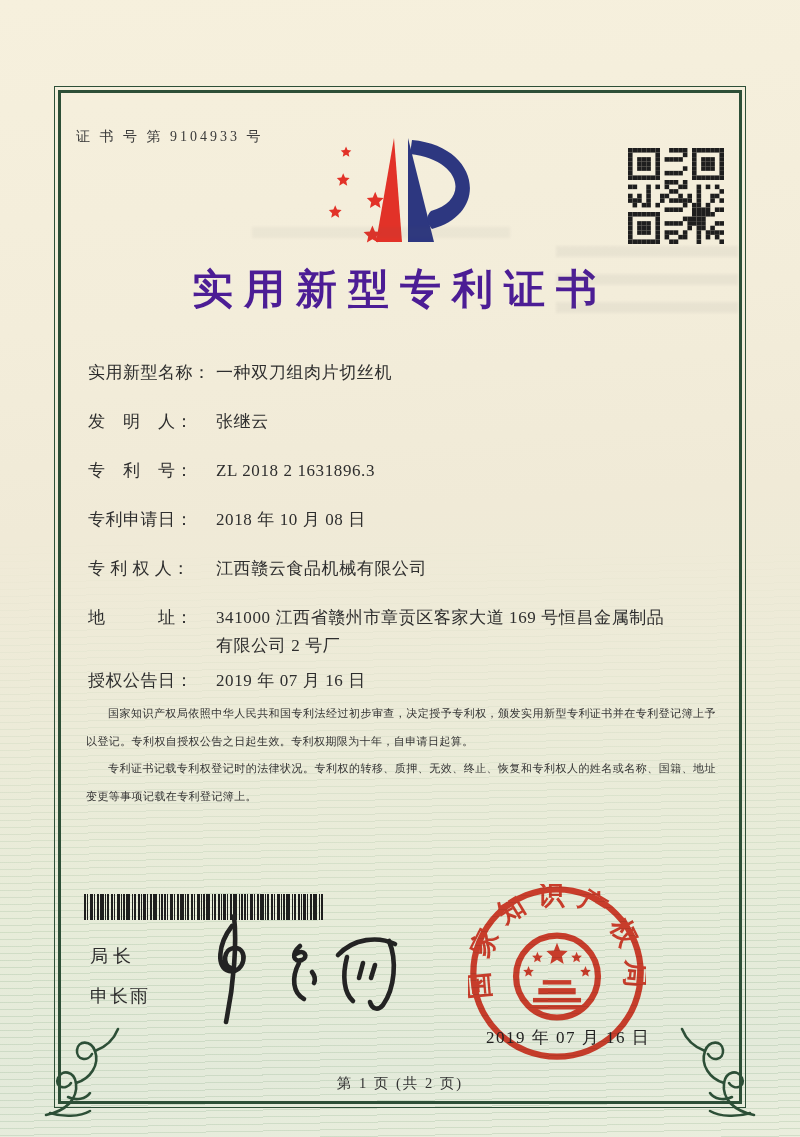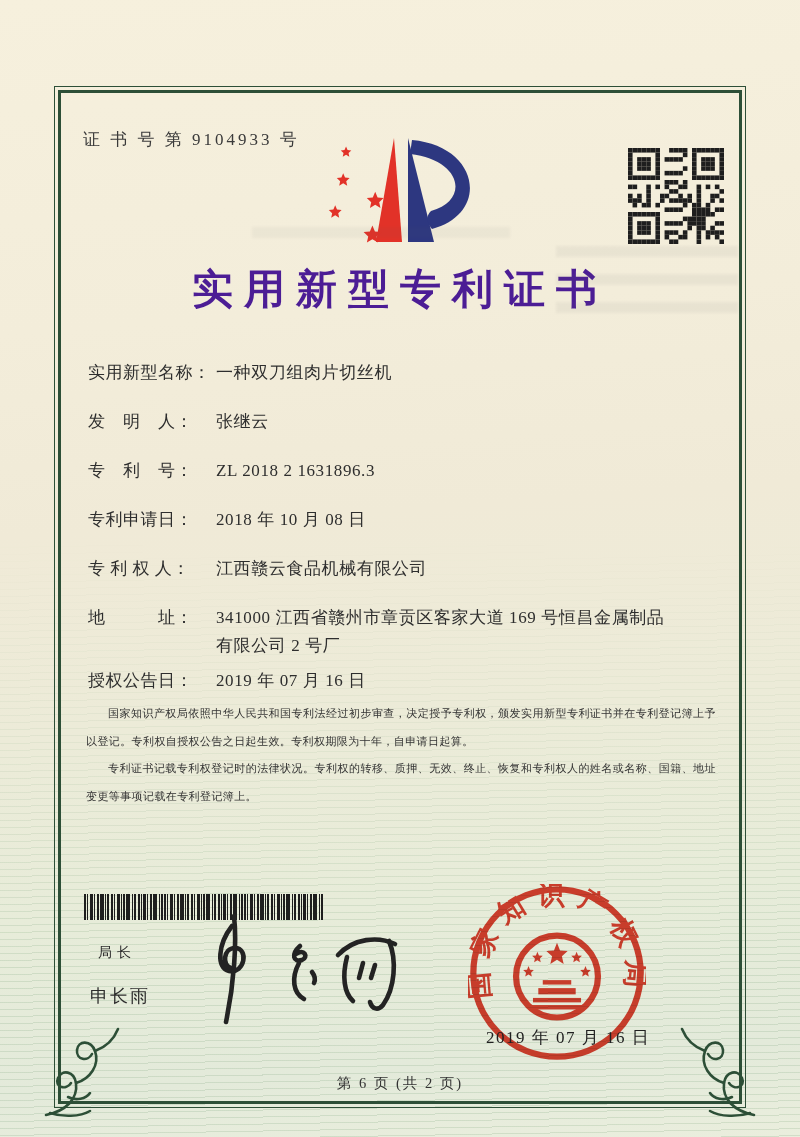--- a/index.html
+++ b/index.html
@@ -28,23 +28,22 @@
   }
   .frame::before{
     content:"";position:absolute;inset:3px;
     border:3px solid var(--frame-green,#2d4f37);
   }
   .corner{position:absolute;width:92px;height:92px;color:var(--frame-green,#2d4f37);}
   .corner svg{width:100%;height:100%;}
   .corner.bl{left:40px;bottom:18px;}
   .corner.br{right:40px;bottom:18px;transform:scaleX(-1);}
   .cert-no{
-    position:absolute;left:76px;top:128px;font-size:17px;color:#3a3a3a;
+    position:absolute;left:76px;top:128px;font-size:14px;color:#3a3a3a;
     letter-spacing:3px;
-    margin-left:7px;
   }
   .logo{position:absolute;left:322px;top:130px;width:160px;height:120px;}
   .qr{position:absolute;left:628px;top:148px;width:96px;height:96px;}
   .title{
     position:absolute;left:0;right:0;top:262px;text-align:center;
     font-size:41px;font-weight:700;letter-spacing:11px;color:#4c1d95;
   }
   .fields{position:absolute;left:88px;right:80px;top:362px;font-size:17px;color:#2e2e2e;}
   .frow{position:absolute;left:0;right:0;display:flex;line-height:22px;}
   .flabel{flex:0 0 128px;letter-spacing:.5px;}
@@ -52,21 +51,21 @@
   .fline2{position:absolute;left:128px;right:0;letter-spacing:.6px;line-height:22px;}
   .grantcell{display:flex;}
   .grantcell.right{position:absolute;left:330px;top:0;}
   .grantcell.right .flabel{flex-basis:122px;}
   .paras{
     position:absolute;left:86px;right:84px;top:700px;
     font-size:11px;line-height:27.5px;color:#333;text-align:justify;
   }
   .paras p{margin:0;text-indent:2em;letter-spacing:.4px;}
   .barcode{position:absolute;left:84px;top:894px;width:242px;height:26px;}
-  .signer-title{position:absolute;left:90px;top:944px;font-size:14px;letter-spacing:5px;color:#2c2c2c;margin-left:8px;}
+  .signer-title{position:absolute;left:90px;top:944px;font-size:18px;letter-spacing:5px;color:#2c2c2c;}
   .signer-name{position:absolute;left:90px;top:984px;font-size:18px;letter-spacing:2px;color:#2c2c2c;}
   .signature{position:absolute;left:196px;top:910px;width:212px;height:118px;}
   .signature path{stroke:#232323;stroke-width:4.6;fill:none;stroke-linecap:round;stroke-linejoin:round;}
   .seal{position:absolute;left:468px;top:884px;width:178px;height:178px;opacity:.93;mix-blend-mode:multiply;}
   .seal .ring{fill:none;stroke:var(--seal-red,#dc3322);stroke-width:7;}
   .seal .red{fill:var(--seal-red,#dc3322);}
   .seal text{fill:var(--seal-red,#dc3322);font-size:30px;font-weight:700;letter-spacing:13px;}
   .seal-date{position:absolute;left:486px;top:1026px;font-size:17px;color:#1f1f1f;letter-spacing:1.5px;}
   .page-footer{position:absolute;left:0;right:0;top:1074px;text-align:center;font-size:14.5px;color:#333;letter-spacing:2px;}
   .ghost{position:absolute;pointer-events:none;filter:blur(1.6px);}
@@ -495,13 +494,13 @@
       <rect x="84" y="108" width="32" height="5"></rect>
       <rect x="79" y="117" width="42" height="7"></rect>
       <rect x="73" y="128" width="54" height="5"></rect>
       <rect x="70" y="136" width="60" height="5"></rect>
     </g>
   </g>
 </svg>
 
 <div class="seal-date">2019 年 07 月 16 日</div>
 
-<div class="page-footer">第 6 页 (共 2 页)</div>
+<div class="page-footer">第 1 页 (共 2 页)</div>
 
 </body></html>

